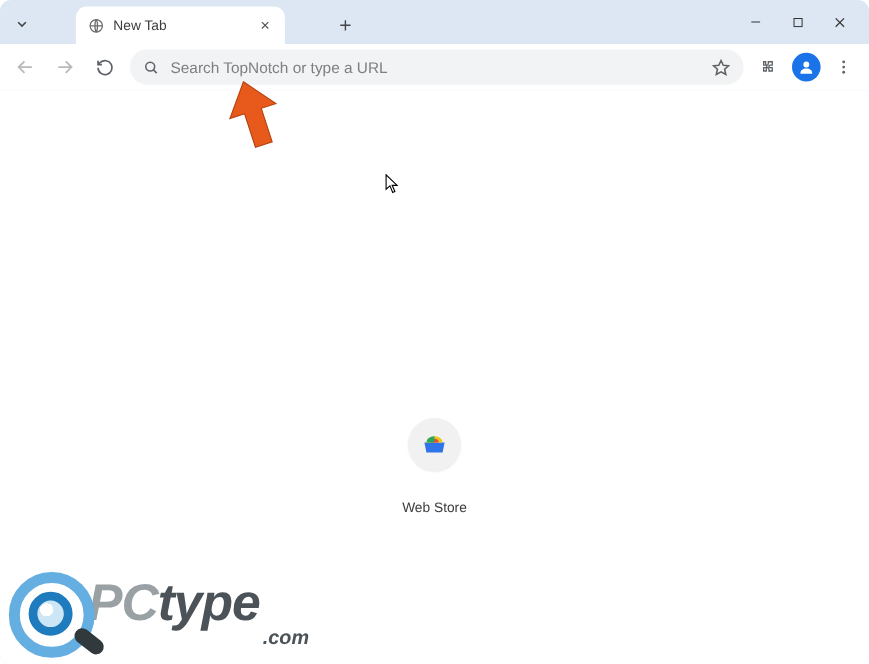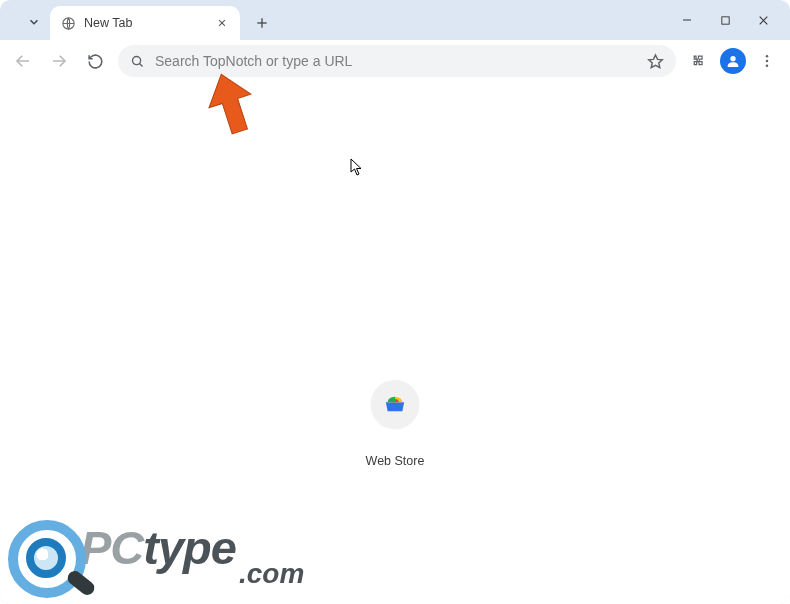--- a/index.html
+++ b/index.html
@@ -18,22 +18,23 @@
     background: #dde7f4;
     border-radius: 10px;
     position: relative;
     overflow: hidden;
   }
   
   .tabstrip {
     height: 40px;
     display: flex;
     align-items: flex-end;
-    padding-left: 20px;
+    padding-left: 6px;
     position: relative;
+    gap: 33px;
   }
   .tab-dropdown {
     width: 28px;
     height: 28px;
     display: flex;
     align-items: center;
     justify-content: center;
     margin-bottom: 4px;
     margin-right: 2px;
     border-radius: 6px;
@@ -219,21 +220,21 @@
   .watermark .text {
     font-family: Arial, sans-serif;
     font-weight: 700;
     font-style: italic;
     font-size: 47px;
     letter-spacing: -1px;
   }
   .watermark .pc { color:#9aa1a4; }
   .watermark .risk { color:#4b5358; }
   .watermark .dotcom {
-    font-size: 28px;
+    font-size: 18px;
     font-style: italic;
     color:#4b5358;
     font-weight:700;
     align-self:flex-end;
     margin-bottom:8px;
     margin-left:3px;
   }
 </style>
 </head>
 <body>

